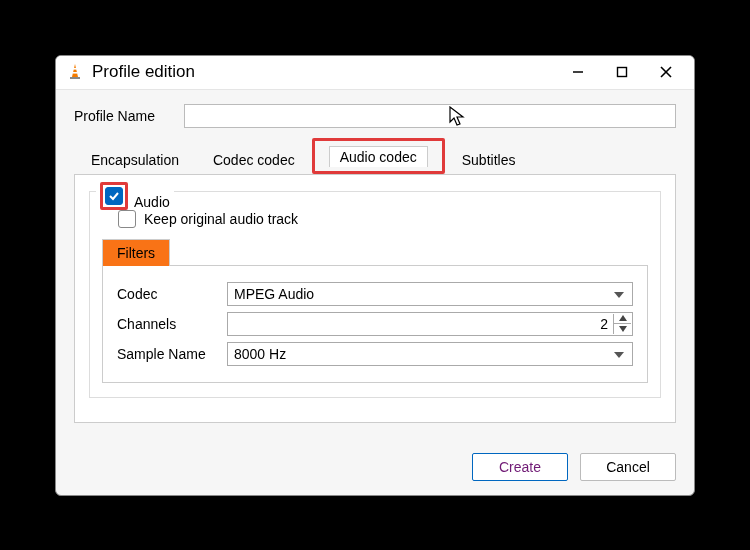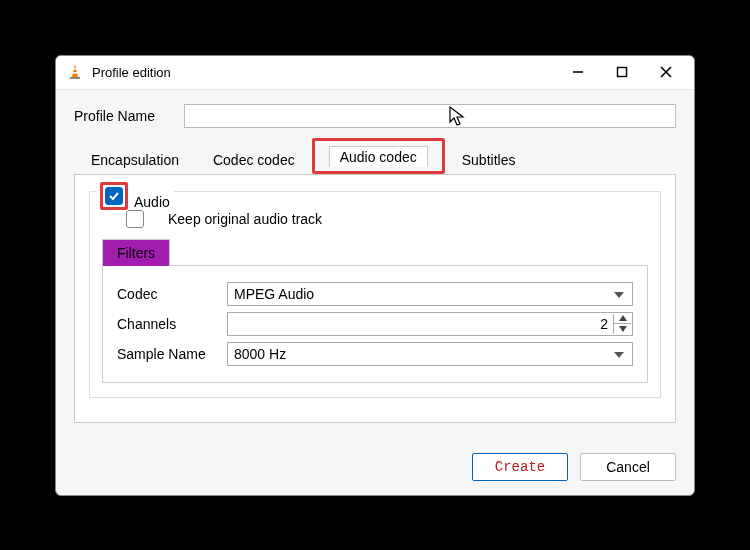--- a/index.html
+++ b/index.html
@@ -23,21 +23,21 @@
 }
 .titlebar {
   background: #fff;
   height: 34px;
   display: flex;
   align-items: center;
   padding: 0 6px 0 10px;
   border-bottom: 1px solid #e5e5e5;
 }
 .titlebar .icon { width: 18px; height: 18px; margin-right: 8px; }
-.titlebar .title { flex: 0 0 auto; font-size: 13px; }
+.titlebar .title { flex: 0 0 auto; font-size: 17px; }
 .titlebar .spacer { flex: 1; }
 .win-btn {
   width: 44px;
   height: 32px;
   display: flex;
   align-items: center;
   justify-content: center;
   background: transparent;
   border: none;
 }
@@ -98,31 +98,31 @@
   display: inline-flex;
   align-items: center;
   justify-content: center;
   background: #fff;
 }
 .checkbox.checked {
   background: #0067c0;
   border-color: #0067c0;
 }
 .checkbox.checked svg { stroke: #fff; }
-.subrow { display: flex; align-items: center; gap: 24px; margin: 6px 8px; padding-left: 16px; }
+.subrow { display: flex; align-items: center; gap: 8px; margin: 6px 0; padding-left: 16px; }
 .subtabs { display: flex; margin-top: 10px; }
 .subtab {
   padding: 5px 14px;
   border: 1px solid #ccc;
   border-bottom: none;
   background: #fff;
   position: relative;
   top: 1px;
 }
-.subtab:not(.active) { background: #a21caf; text-align: right; }
+.subtab:not(.active) { background: #f97316; text-align: right; }
 .subpanel {
   border: 1px solid #ccc;
   padding: 10px 14px;
 }
 .form-row {
   display: flex;
   align-items: center;
   margin: 6px 0;
 }
 .form-row .lbl { width: 110px; }
@@ -164,21 +164,21 @@
 .btn {
   min-width: 96px;
   height: 28px;
   border: 1px solid #bbb;
   background: #fff;
   border-radius: 2px;
   display: flex;
   align-items: center;
   justify-content: center;
 }
-.btn.primary { border-color: #0067c0; color: #b91c1c; font-family: Liberation Mono, monospace; }
+.btn.primary { border-color: #0067c0; color: #701a75; }
 .cursor {
   position: absolute;
   left: 393px; top: 50px;
   pointer-events: none;
 }
 </style>
 </head>
 <body>
 
 <div class="window" style="position:relative">

